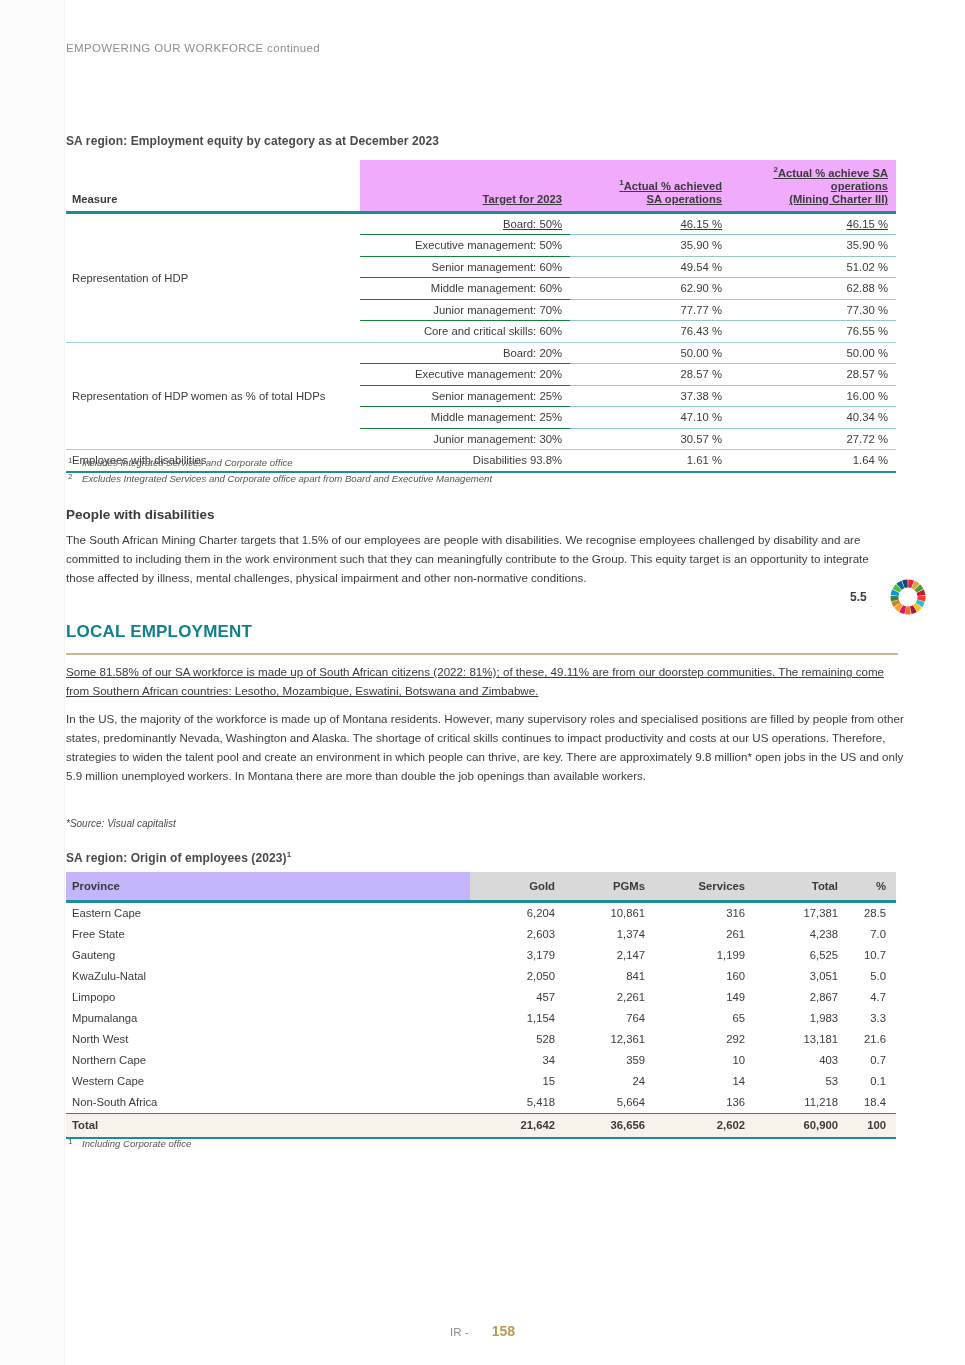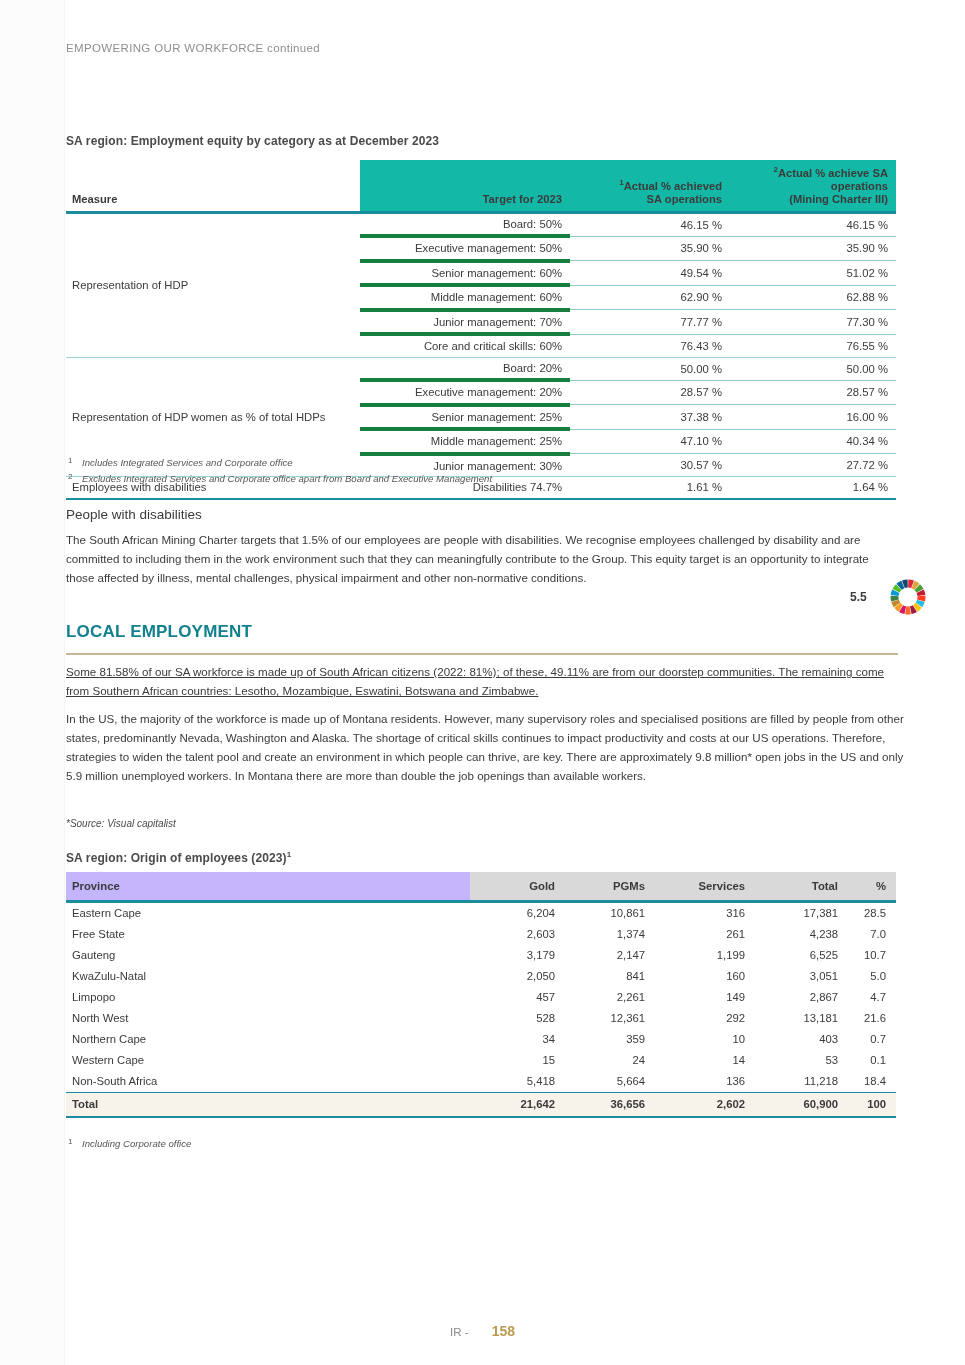--- a/index.html
+++ b/index.html
@@ -55,21 +55,21 @@
   }
   table.doc th, table.doc td {
     padding: 0;
     vertical-align: middle;
     font-weight: normal;
   }
 
   
   #t1 { left: 66px; top: 160px; width: 830px; }
   #t1 .hdr-blank { background: #ffffff; }
-  #t1 .hdr-gray  { background: #14b8a6; }
+  #t1 .hdr-gray  { background: #f0abfc; text-decoration: underline; }
   #t1 th {
     height: 46px;
     font-size: 11.2px;
     font-weight: bold;
     color: #3b3b3b;
     vertical-align: bottom;
     padding-bottom: 5px;
     line-height: 13px;
   }
   #t1 th.measure { text-align: left; padding-left: 6px; }
@@ -82,31 +82,31 @@
   }
   #t1 td.cat {
     text-align: left;
     padding-left: 6px;
     font-size: 11.3px;
     vertical-align: middle;
   }
   #t1 td.lbl {
     text-align: right;
     padding-right: 8px;
-    border-top: 4px solid #15803d;
+    border-top: 1px solid #15803d;
     height: 20.5px;
   }
   #t1 td.val {
     text-align: right;
     padding-right: 8px;
     border-top: 1px solid #8ec9cf;
     height: 20.5px;
   }
   #t1 tr.first-body td.lbl,
-  #t1 tr.first-body td.val { border-top: none; }
+  #t1 tr.first-body td.val { border-top: none; text-decoration: underline; }
   #t1 tr.grp-start td.lbl,
   #t1 tr.grp-start td.val { border-top: none; }
   #t1 .group-sep td {
     height: 1px;
     background: #9fd0d5;
     padding: 0;
   }
   #t1 .bottom-rule td {
     height: 2.5px;
     background: #1b8c9b;
@@ -116,21 +116,21 @@
   .fnote-block { position: absolute; font-size: 9.6px; font-style: italic; color: #555; }
   .fnote { position: relative; padding-left: 16px; line-height: 16px; }
   .fnote .mark {
     position: absolute; left: 2px; top: -2px;
     font-size: 8px; font-style: normal;
   }
 
   h3.sub {
     position: absolute;
     font-size: 13.5px;
-    font-weight: normal;
+    font-weight: bold;
     color: #3b3b3b;
     margin: 0;
   }
   p.body {
     position: absolute;
     margin: 0;
     font-size: 11.6px;
     line-height: 19px;
     color: #3b3b3b;
   }
@@ -298,21 +298,21 @@
         <td class="val">30.57 %</td>
         <td class="val">27.72 %</td>
       </tr>
 
       <tr class="group-sep">
           <td colspan="4"></td>
         </tr>
 
       <tr class="grp-start">
         <td class="cat">Employees with disabilities</td>
-        <td class="lbl">Disabilities 74.7%</td>
+        <td class="lbl">Disabilities 93.8%</td>
         <td class="val">1.61 %</td>
         <td class="val">1.64 %</td>
       </tr>
 
       <tr class="bottom-rule">
           <td colspan="4"></td>
         </tr>
     </tbody>
   </table>
 
@@ -426,20 +426,28 @@
       </tr>
       <tr>
         <td class="prov">Limpopo</td>
         <td class="num">457</td>
         <td class="num">2,261</td>
         <td class="num">149</td>
         <td class="num">2,867</td>
         <td class="num">4.7</td>
       </tr>
       <tr>
+        <td class="prov">Mpumalanga</td>
+        <td class="num">1,154</td>
+        <td class="num">764</td>
+        <td class="num">65</td>
+        <td class="num">1,983</td>
+        <td class="num">3.3</td>
+      </tr>
+      <tr>
         <td class="prov">North West</td>
         <td class="num">528</td>
         <td class="num">12,361</td>
         <td class="num">292</td>
         <td class="num">13,181</td>
         <td class="num">21.6</td>
       </tr>
       <tr>
         <td class="prov">Northern Cape</td>
         <td class="num">34</td>

